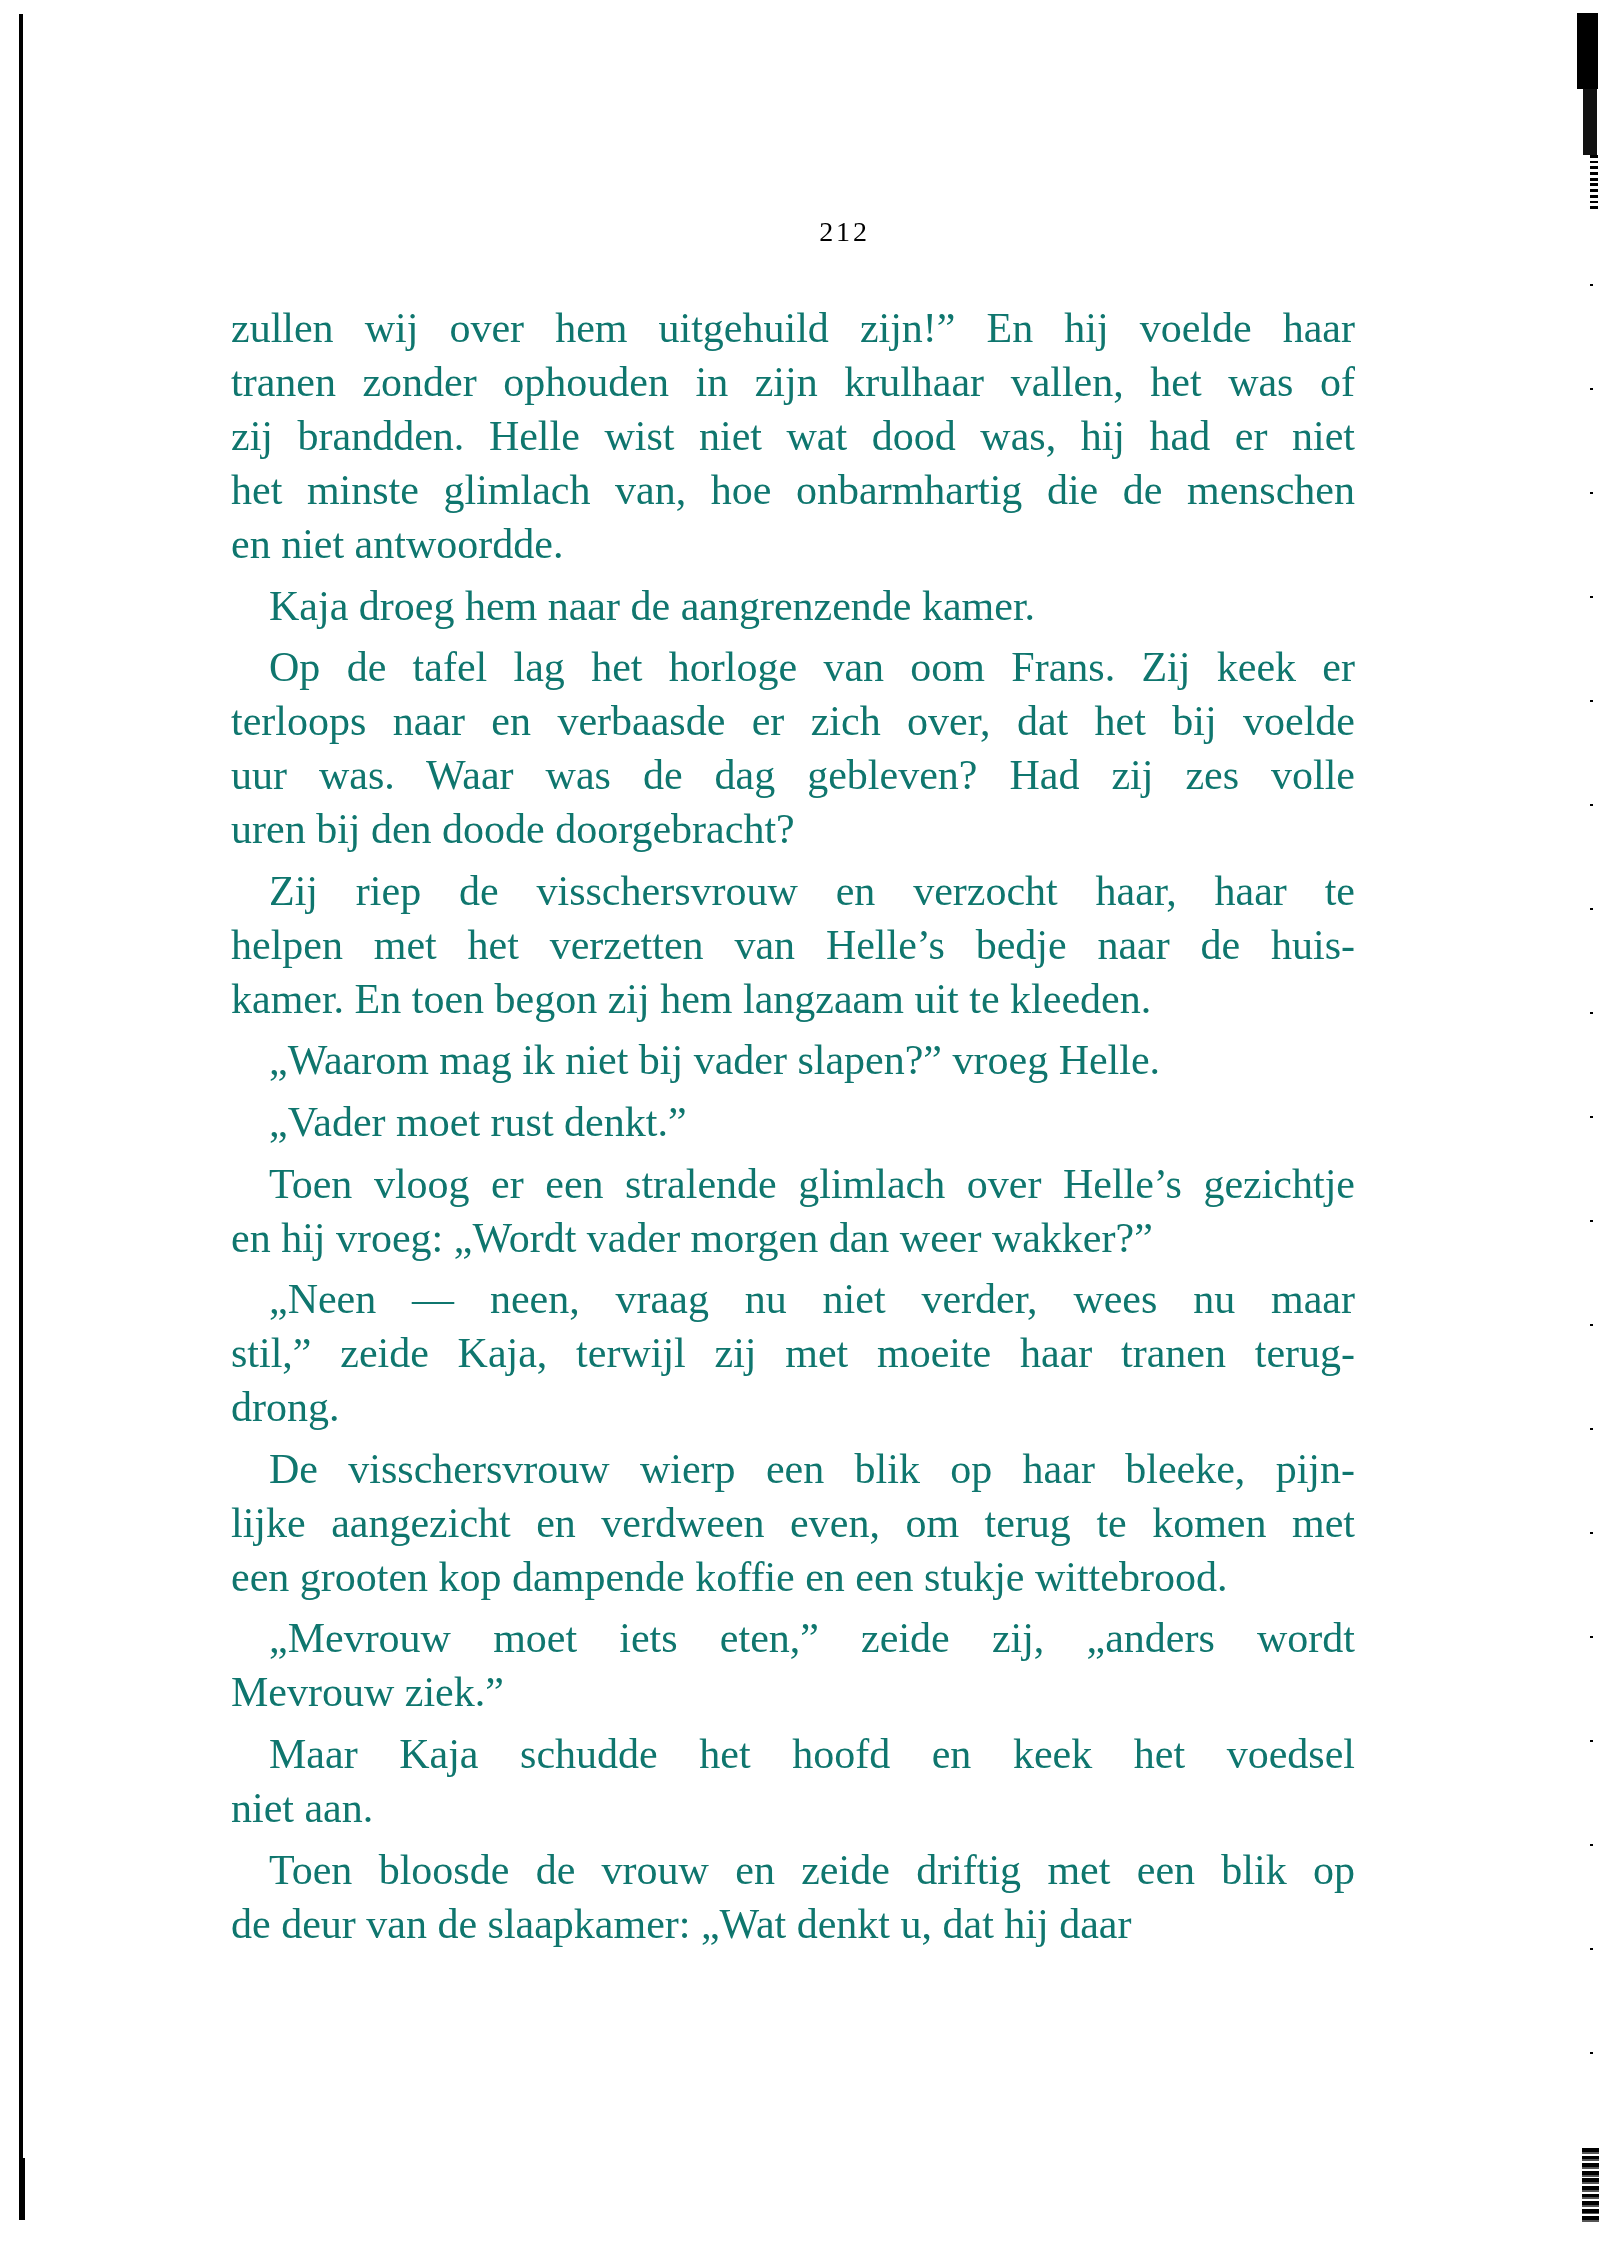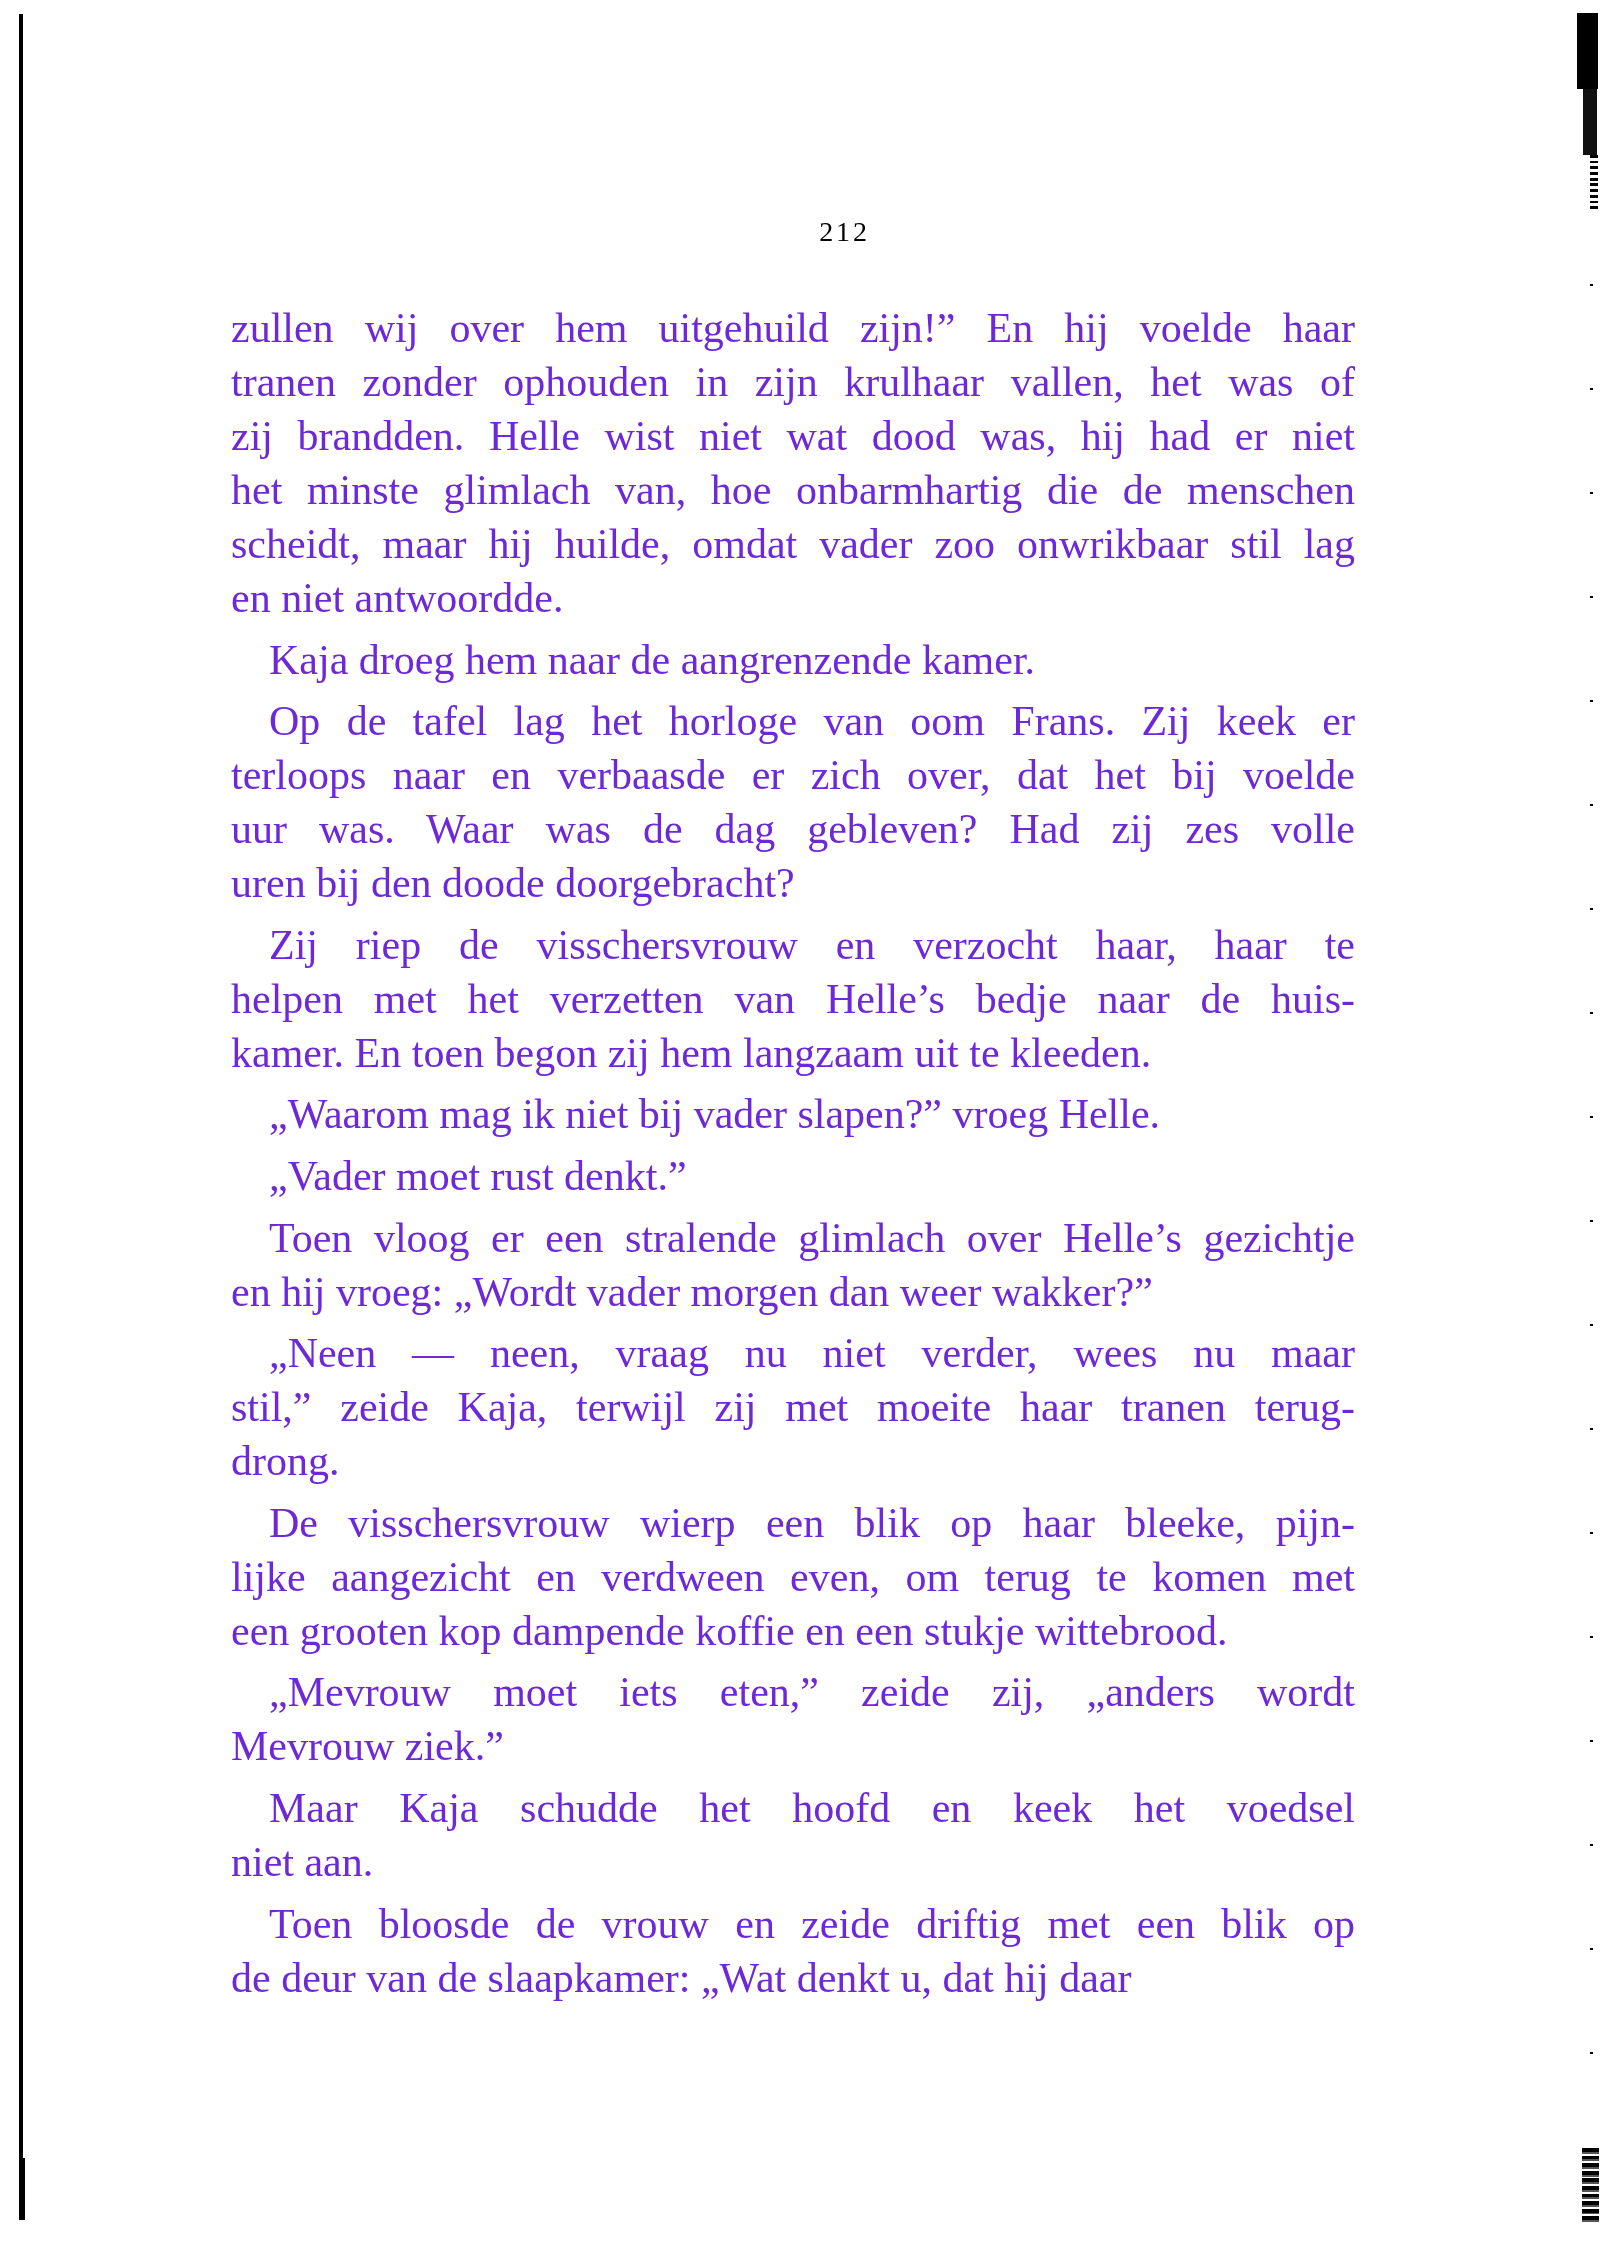--- a/index.html
+++ b/index.html
@@ -10,21 +10,21 @@
   .right-edge2 { position:absolute; left:1583px; top:89px; width:14px; height:66px; background:#111; }
   .right-edge3 { position:absolute; left:1590px; top:155px; width:7.6px; height:57px;
     background:repeating-linear-gradient(180deg,#000 0 2.8px,#fff 2.8px 5.7px); }
   .right-edge-bottom { position:absolute; left:1582px; top:2148px; width:17px; height:76px;
     background:repeating-linear-gradient(180deg,#000 0 3.8px,#555 3.8px 5.7px,#fff 5.7px 7.6px); }
   .specks { position:absolute; left:1590px; top:227px; width:2.8px; height:1912px;
     background:repeating-linear-gradient(180deg,transparent 0 57px,#000 57px 59px,transparent 59px 104px); }
   .page-number { position:absolute; left:0; width:1617px; top:216px; text-align:center;
     font-family:"Liberation Serif","DejaVu Serif",serif; font-size:28px; letter-spacing:2.8px; color:#000;padding-left:36px; }
   .text-block { position:absolute; left:231px; top:301px; width:1124px;
-    font-family:"Liberation Serif","DejaVu Serif",serif; font-size:42px; color:#6d28d9; }
+    font-family:"Liberation Serif","DejaVu Serif",serif; font-size:42px; color:#0f766e; }
   .line { height:54px; line-height:54px; white-space:nowrap; text-align:justify; text-align-last:justify; }
   .line.last { text-align-last:left; }
   .line.indent { padding-left:38px; }
   .para-gap { height:7.6px; }
 </style>
 </head>
 <body>
 
 <div class="left-rule"></div>
 <div class="left-rule-bottom"></div>
@@ -35,21 +35,20 @@
 <div class="right-edge-bottom"></div>
 
 <div class="page-number">212</div>
 
 <div class="text-block" id="text-block">
     <div>
       <div class="line">zullen wij over hem uitgehuild zijn!” En hij voelde haar</div>
       <div class="line">tranen zonder ophouden in zijn krulhaar vallen, het was of</div>
       <div class="line">zij brandden. Helle wist niet wat dood was, hij had er niet</div>
       <div class="line">het minste glimlach van, hoe onbarmhartig die de menschen</div>
-      <div class="line">scheidt, maar hij huilde, omdat vader zoo onwrikbaar stil lag</div>
       <div class="line last">en niet antwoordde.</div>
     </div>
     <div class="para-gap"></div>
     <div>
       <div class="line last indent">Kaja droeg hem naar de aangrenzende kamer.</div>
     </div>
     <div class="para-gap"></div>
     <div>
       <div class="line indent">Op de tafel lag het horloge van oom Frans. Zij keek er</div>
       <div class="line">terloops naar en verbaasde er zich over, dat het bij voelde</div>

